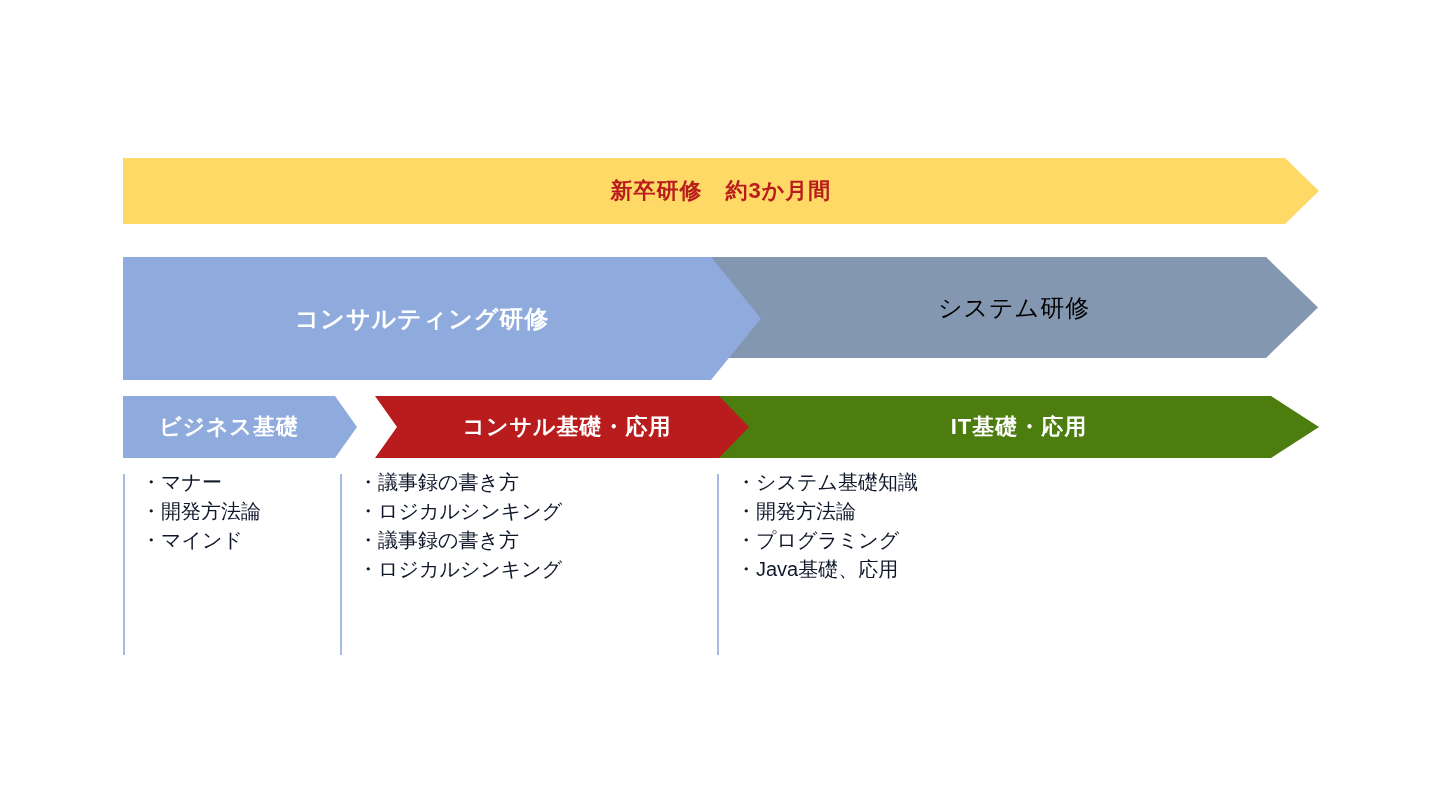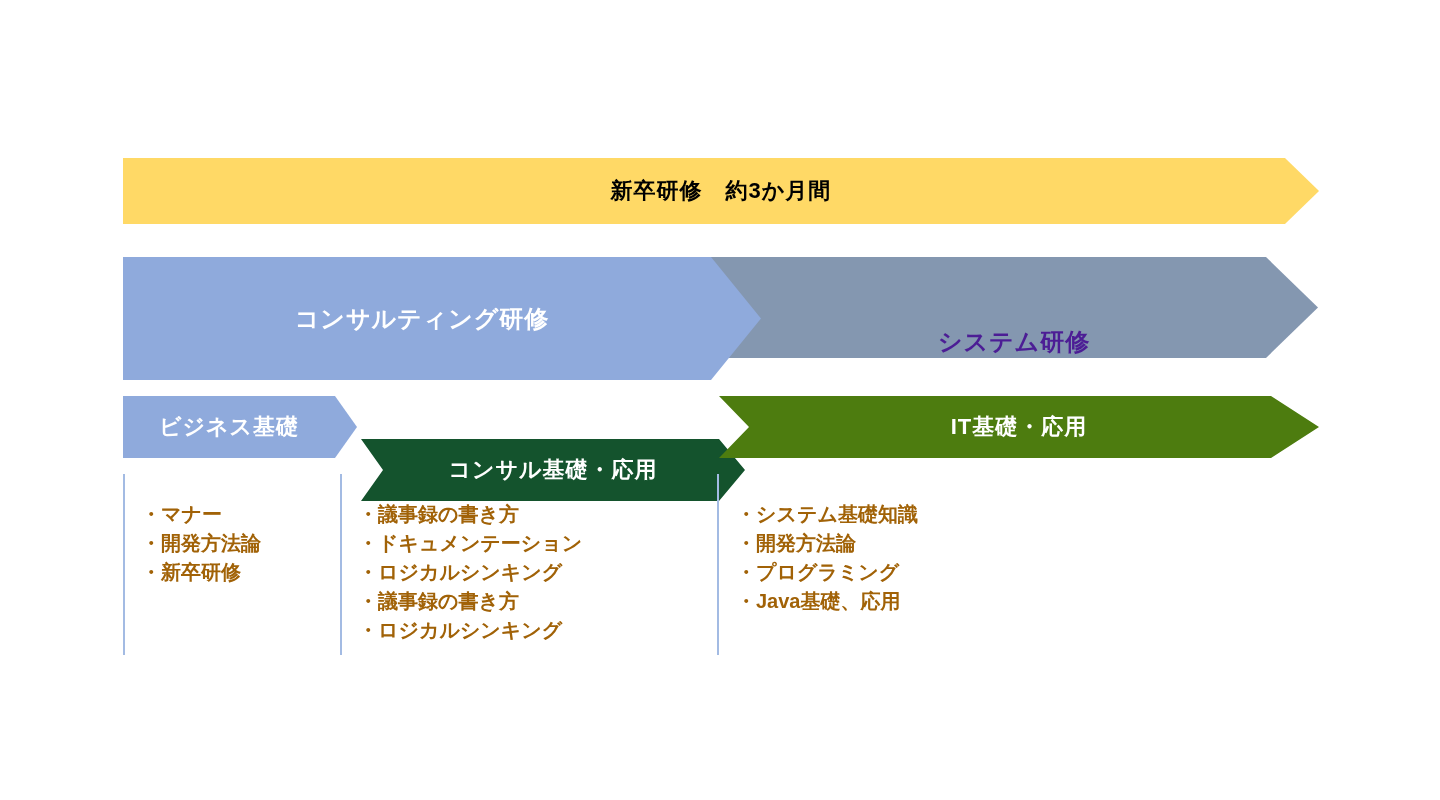--- a/index.html
+++ b/index.html
@@ -14,71 +14,69 @@
     position: absolute;
     display: flex; align-items: center; justify-content: center;
     text-align: center;
   }
 
   
   .banner {
     left: 123px; top: 158px; width: 1196px; height: 66px;
     background: #FFD966;
     clip-path: polygon(0 0, 1162px 0, 100% 50%, 1162px 100%, 0 100%);
-    color: #000000; font-size: 22px; font-weight: bold;
+    color: #b91c1c; font-size: 22px; font-weight: bold;
     letter-spacing: 1px;
   }
 
   
   .phase-consulting {
     left: 123px; top: 257px; width: 638px; height: 123px;
     background: #8FAADC;
     clip-path: polygon(0 0, 588px 0, 100% 50%, 588px 100%, 0 100%);
     color: #ffffff; font-size: 24px; font-weight: bold;
     padding-right: 40px; letter-spacing: 1px;
     z-index: 2;
   }
   .phase-system {
     left: 710px; top: 257px; width: 608px; height: 101px;
     background: #8497B0;
     clip-path: polygon(0 0, 556px 0, 100% 50%, 556px 100%, 0 100%);
-    color: #4c1d95; font-size: 24px; font-weight: bold;
+    color: #000000; font-size: 24px; font-weight: normal;
     letter-spacing: 1px;
     z-index: 1;
-    align-items: flex-end;
   }
 
   
   .stage { color: #ffffff; font-size: 22px; font-weight: bold; letter-spacing: 1px; top: 396px; height: 62px; }
   .stage-business {
     left: 123px; width: 234px;
     background: #8FAADC;
     clip-path: polygon(0 0, 212px 0, 100% 50%, 212px 100%, 0 100%);
     padding-right: 22px;
   }
   .stage-consul {
-    left: 361px; width: 384px;
-    background: #14532d;
+    left: 375px; width: 384px;
+    background: #b91c1c;
     clip-path: polygon(0 0, 358px 0, 100% 50%, 358px 100%, 0 100%, 22px 50%);
-    margin-top: 43px;
   }
   .stage-it {
     left: 719px; width: 600px;
     background: #4d7c0f;
     clip-path: polygon(0 0, 552px 0, 100% 50%, 552px 100%, 0 100%, 30px 50%);
   }
 
   
   .vline { position: absolute; top: 474px; height: 181px; width: 2px; background: #A3BBE3; }
   .vline-1 { left: 123px; }
   .vline-2 { left: 340px; }
   .vline-3 { left: 717px; }
 
   
-  .bullets { position: absolute; top: 500px; color: #a16207; font-size: 20px; line-height: 29px; font-weight: bold; }
+  .bullets { position: absolute; top: 468px; color: #0f172a; font-size: 20px; line-height: 29px; }
   .bullets-1 { left: 141px; width: 190px; }
   .bullets-2 { left: 358px; width: 350px; }
   .bullets-3 { left: 736px; width: 320px; }
   .bullet-item { white-space: nowrap; }
 </style>
 </head>
 <body>
 
 <div class="canvas">
 
@@ -103,26 +101,25 @@
     <span>IT基礎・応用</span>
   </div>
 
   <div class="vline vline-1"></div>
   <div class="vline vline-2"></div>
   <div class="vline vline-3"></div>
 
   <div class="bullets bullets-1">
     <div class="bullet-item">・マナー</div>
     <div class="bullet-item">・開発方法論</div>
-    <div class="bullet-item">・新卒研修</div>
+    <div class="bullet-item">・マインド</div>
   </div>
 
   <div class="bullets bullets-2">
     <div class="bullet-item">・議事録の書き方</div>
-    <div class="bullet-item">・ドキュメンテーション</div>
     <div class="bullet-item">・ロジカルシンキング</div>
     <div class="bullet-item">・議事録の書き方</div>
     <div class="bullet-item">・ロジカルシンキング</div>
   </div>
 
   <div class="bullets bullets-3">
     <div class="bullet-item">・システム基礎知識</div>
     <div class="bullet-item">・開発方法論</div>
     <div class="bullet-item">・プログラミング</div>
     <div class="bullet-item">・Java基礎、応用</div>

